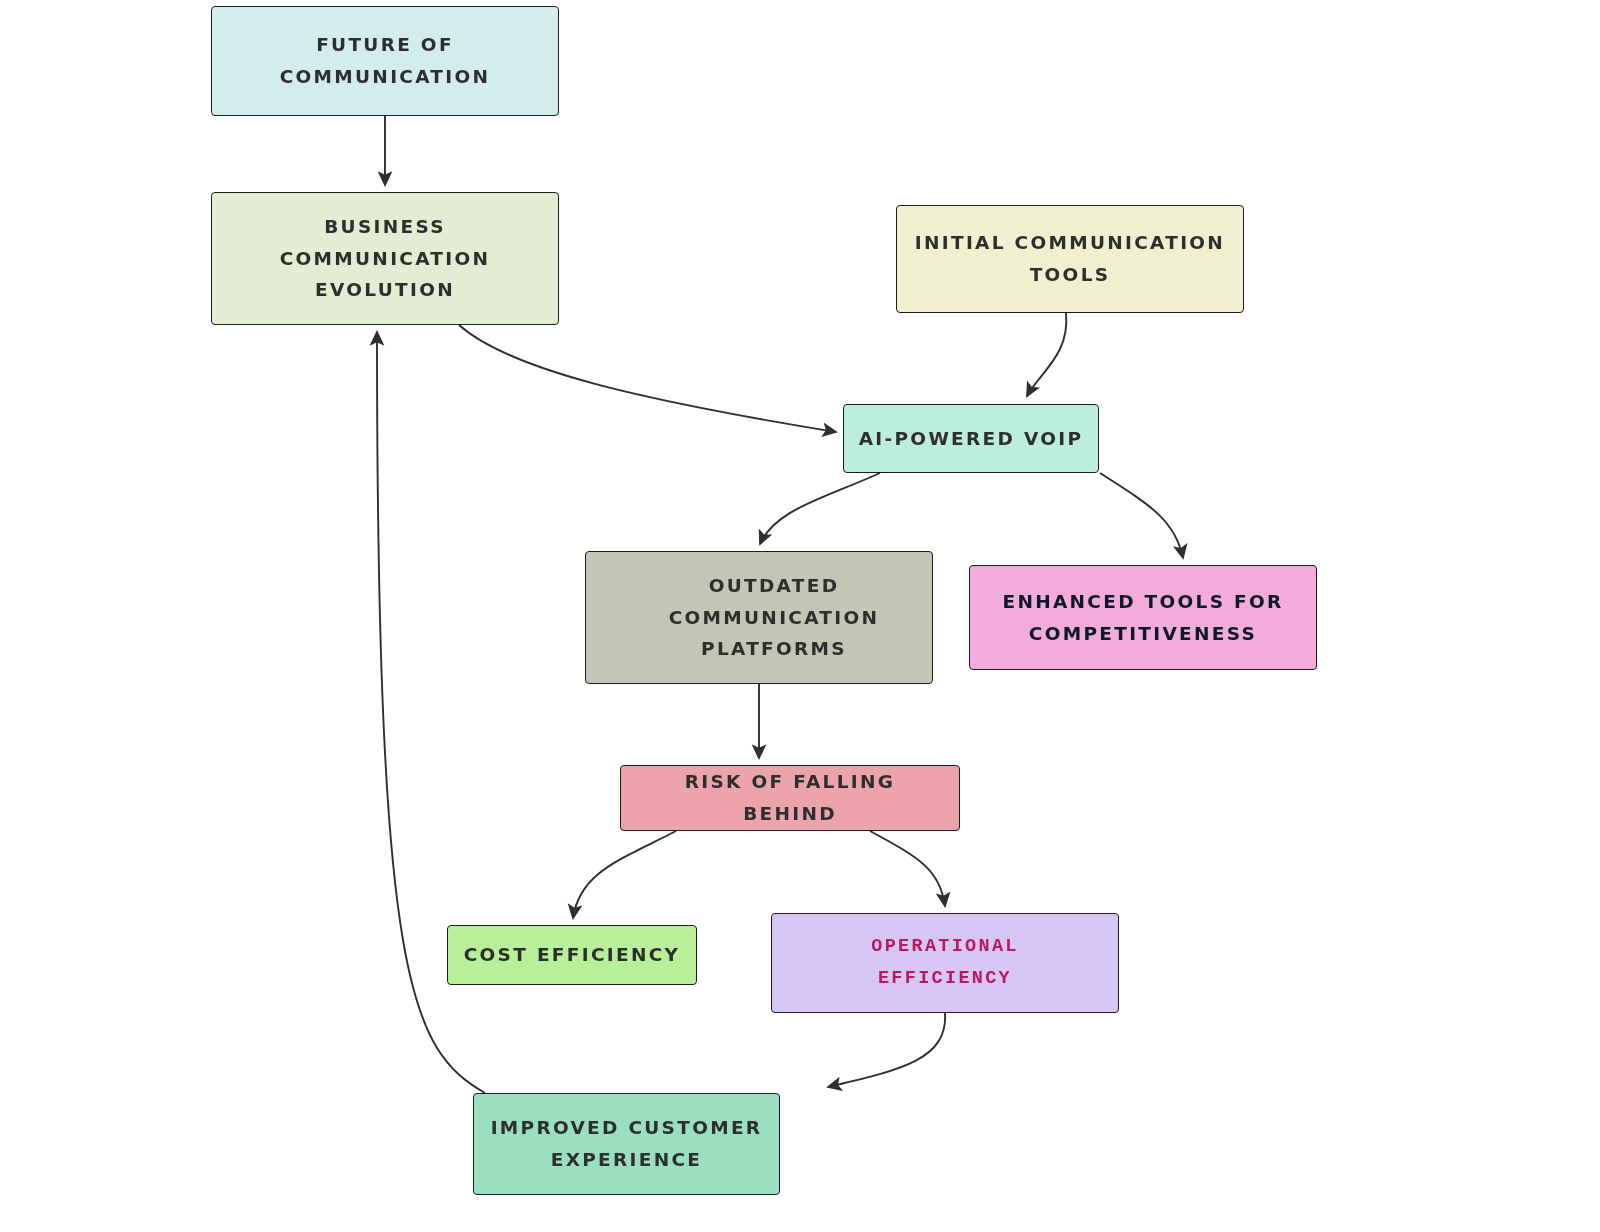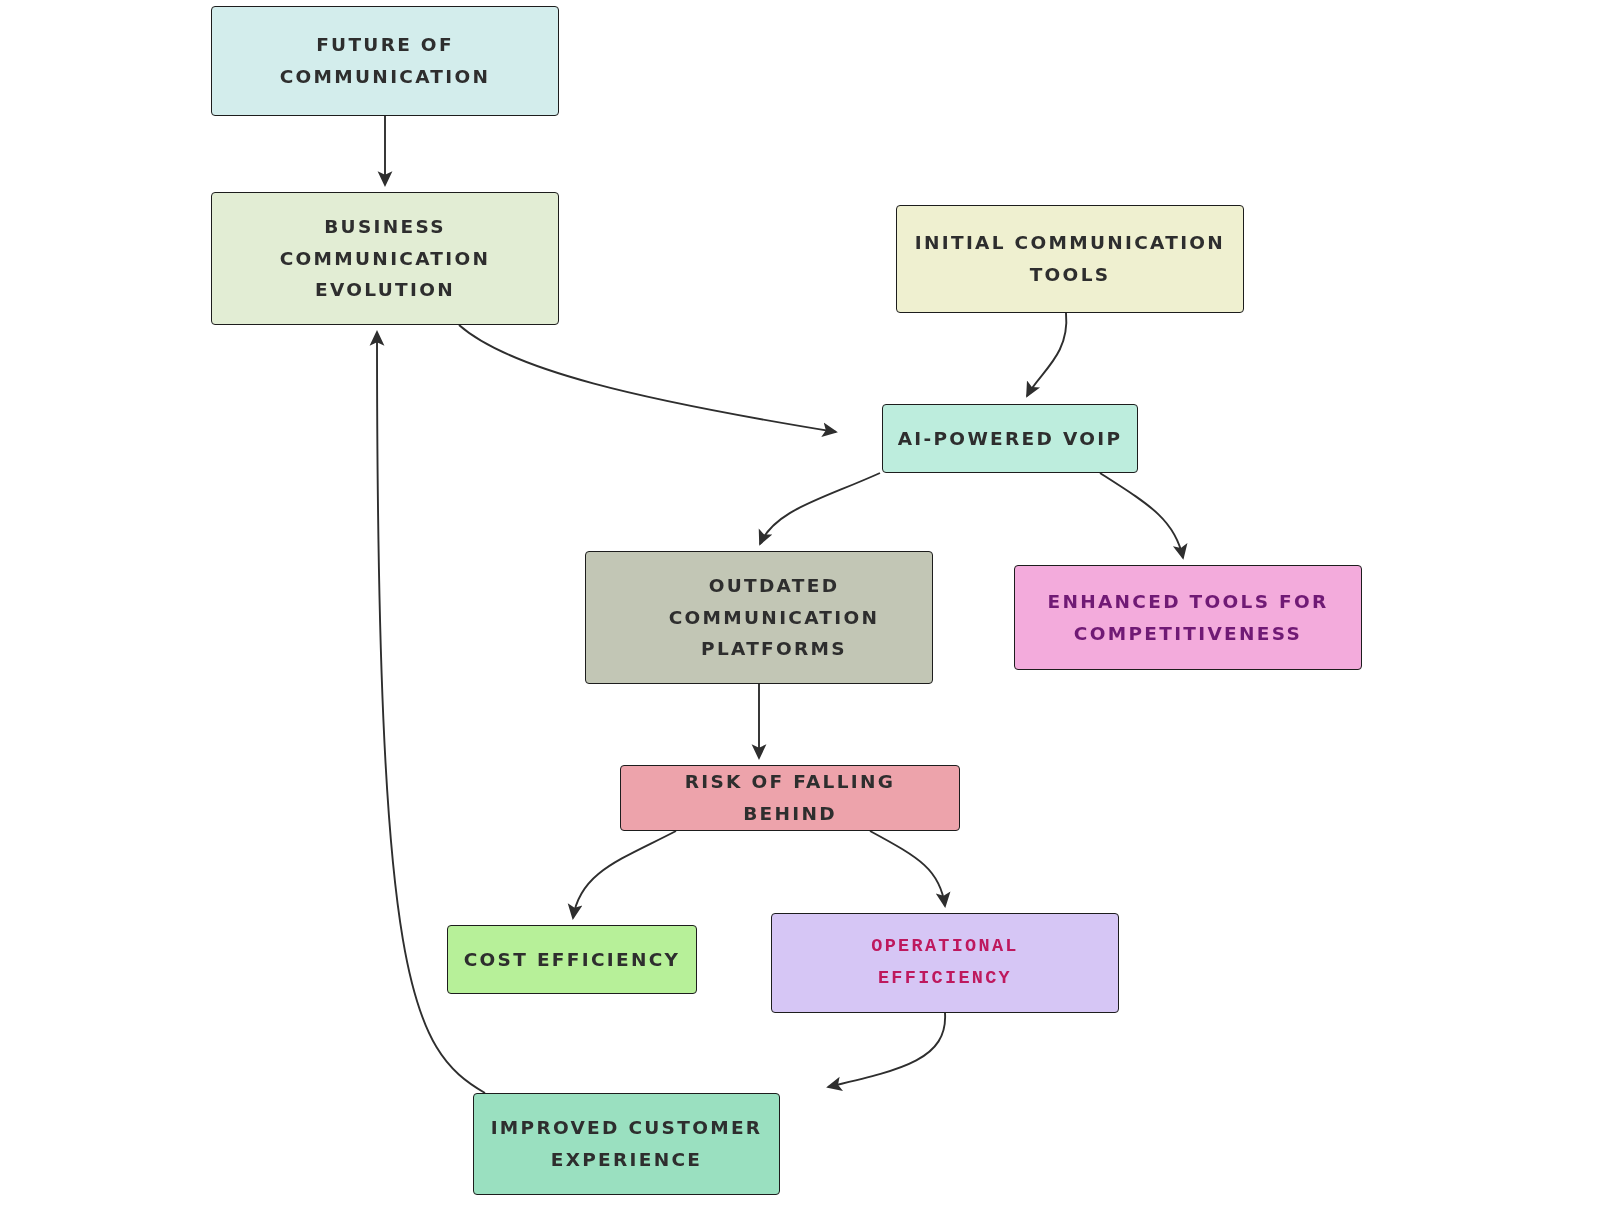--- a/index.html
+++ b/index.html
@@ -68,26 +68,26 @@
       </g>
   </svg>
   <div id="node-group">
       <div class="node" style="left: 211px; top: 6px; width: 348px; height: 110px; background: rgb(211, 237, 236); border-color: rgb(29, 29, 29); color: rgb(46, 46, 46);">FUTURE OF
 COMMUNICATION</div>
       <div class="node" style="left: 211px; top: 192px; width: 348px; height: 133px; background: rgb(226, 237, 212); border-color: rgb(29, 29, 29); color: rgb(46, 46, 46);">BUSINESS
 COMMUNICATION
 EVOLUTION</div>
       <div class="node" style="left: 896px; top: 205px; width: 348px; height: 108px; background: rgb(239, 240, 208); border-color: rgb(29, 29, 29); color: rgb(46, 46, 46);">INITIAL COMMUNICATION
 TOOLS</div>
-      <div class="node" style="left: 882px; top: 404px; width: 256px; height: 69px; background: rgb(189, 237, 221); border-color: rgb(29, 29, 29); color: rgb(46, 46, 46);">AI-POWERED VOIP</div>
+      <div class="node" style="left: 843px; top: 404px; width: 256px; height: 69px; background: rgb(189, 237, 221); border-color: rgb(29, 29, 29); color: rgb(46, 46, 46);">AI-POWERED VOIP</div>
       <div class="node" style="left: 585px; top: 551px; width: 348px; height: 133px; background: rgb(194, 198, 181); border-color: rgb(29, 29, 29); color: rgb(46, 46, 46); padding-left: 44px;">OUTDATED
 COMMUNICATION
 PLATFORMS</div>
-      <div class="node" style="left: 1014px; top: 565px; width: 348px; height: 105px; background: rgb(243, 171, 220); border-color: rgb(29, 29, 29); color: #701a75;">ENHANCED TOOLS FOR
+      <div class="node" style="left: 969px; top: 565px; width: 348px; height: 105px; background: rgb(243, 171, 220); border-color: rgb(29, 29, 29); color: #0f172a;">ENHANCED TOOLS FOR
 COMPETITIVENESS</div>
       <div class="node" style="left: 620px; top: 765px; width: 340px; height: 66px; background: rgb(237, 163, 171); border-color: rgb(29, 29, 29); color: rgb(46, 46, 46);">RISK OF FALLING BEHIND</div>
-      <div class="node" style="left: 447px; top: 925px; width: 250px; height: 69px; background: rgb(183, 240, 153); border-color: rgb(29, 29, 29); color: rgb(46, 46, 46);">COST EFFICIENCY</div>
+      <div class="node" style="left: 447px; top: 925px; width: 250px; height: 60px; background: rgb(183, 240, 153); border-color: rgb(29, 29, 29); color: rgb(46, 46, 46);">COST EFFICIENCY</div>
       <div class="node" style="left: 771px; top: 913px; width: 348px; height: 100px; background: rgb(214, 198, 245); border-color: rgb(29, 29, 29); color: #be185d; font-family: Liberation Mono, monospace;">OPERATIONAL
 EFFICIENCY</div>
       <div class="node" style="left: 473px; top: 1093px; width: 307px; height: 102px; background: rgb(154, 224, 192); border-color: rgb(29, 29, 29); color: rgb(46, 46, 46);">IMPROVED CUSTOMER
 EXPERIENCE</div>
     </div>
 </div>
 
 </body></html>

